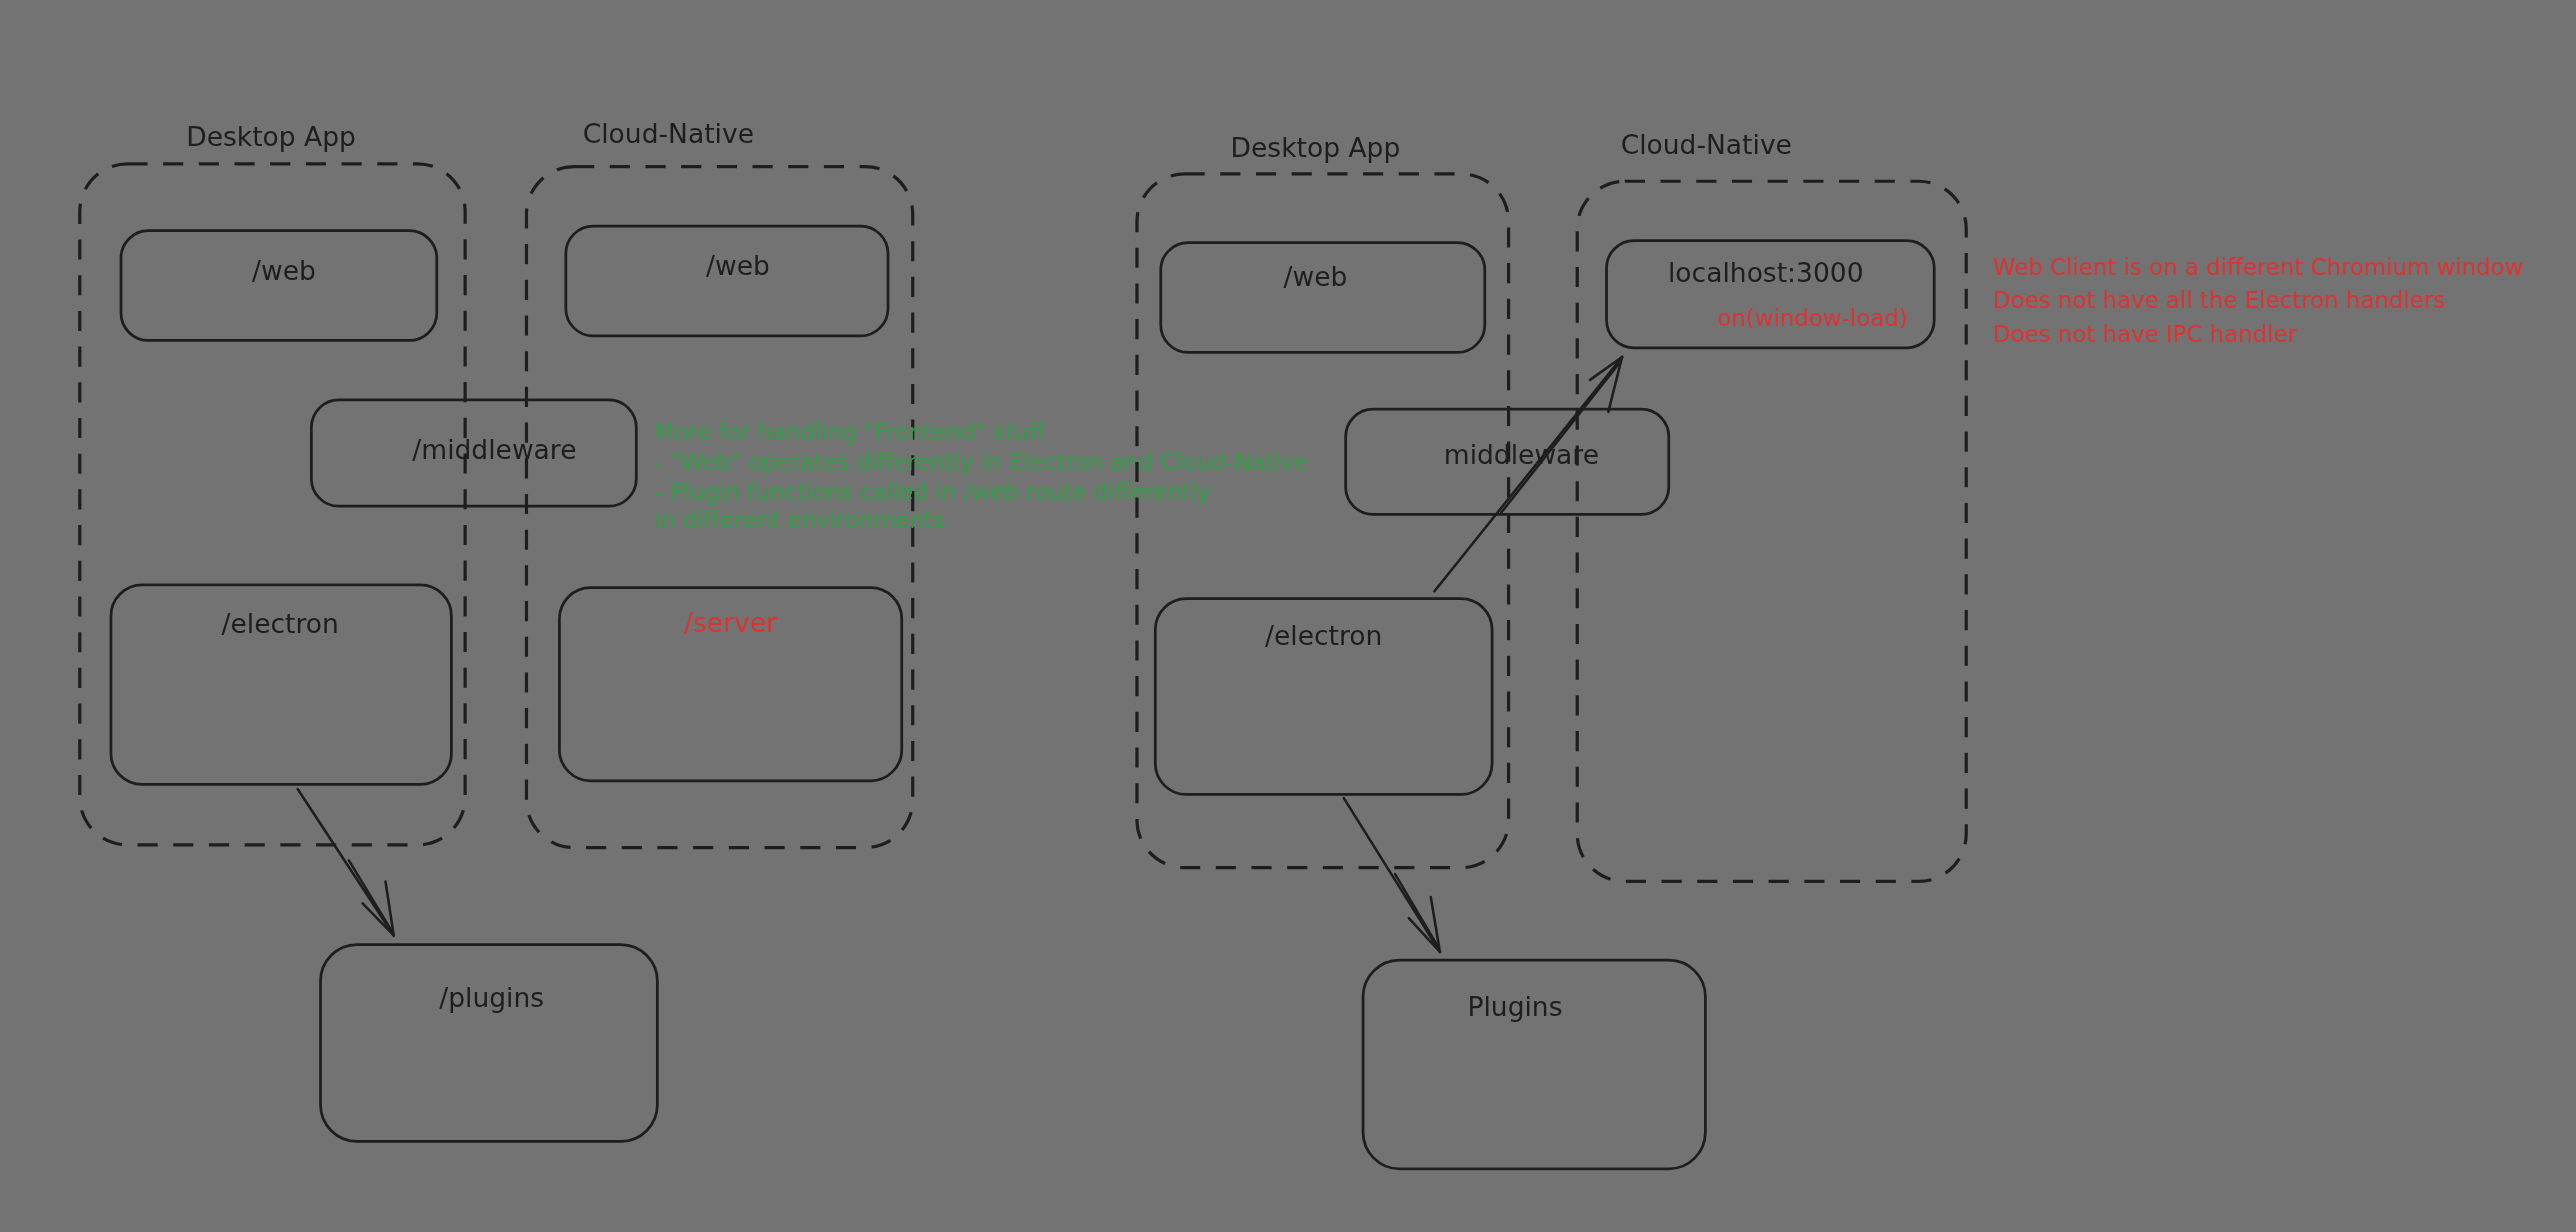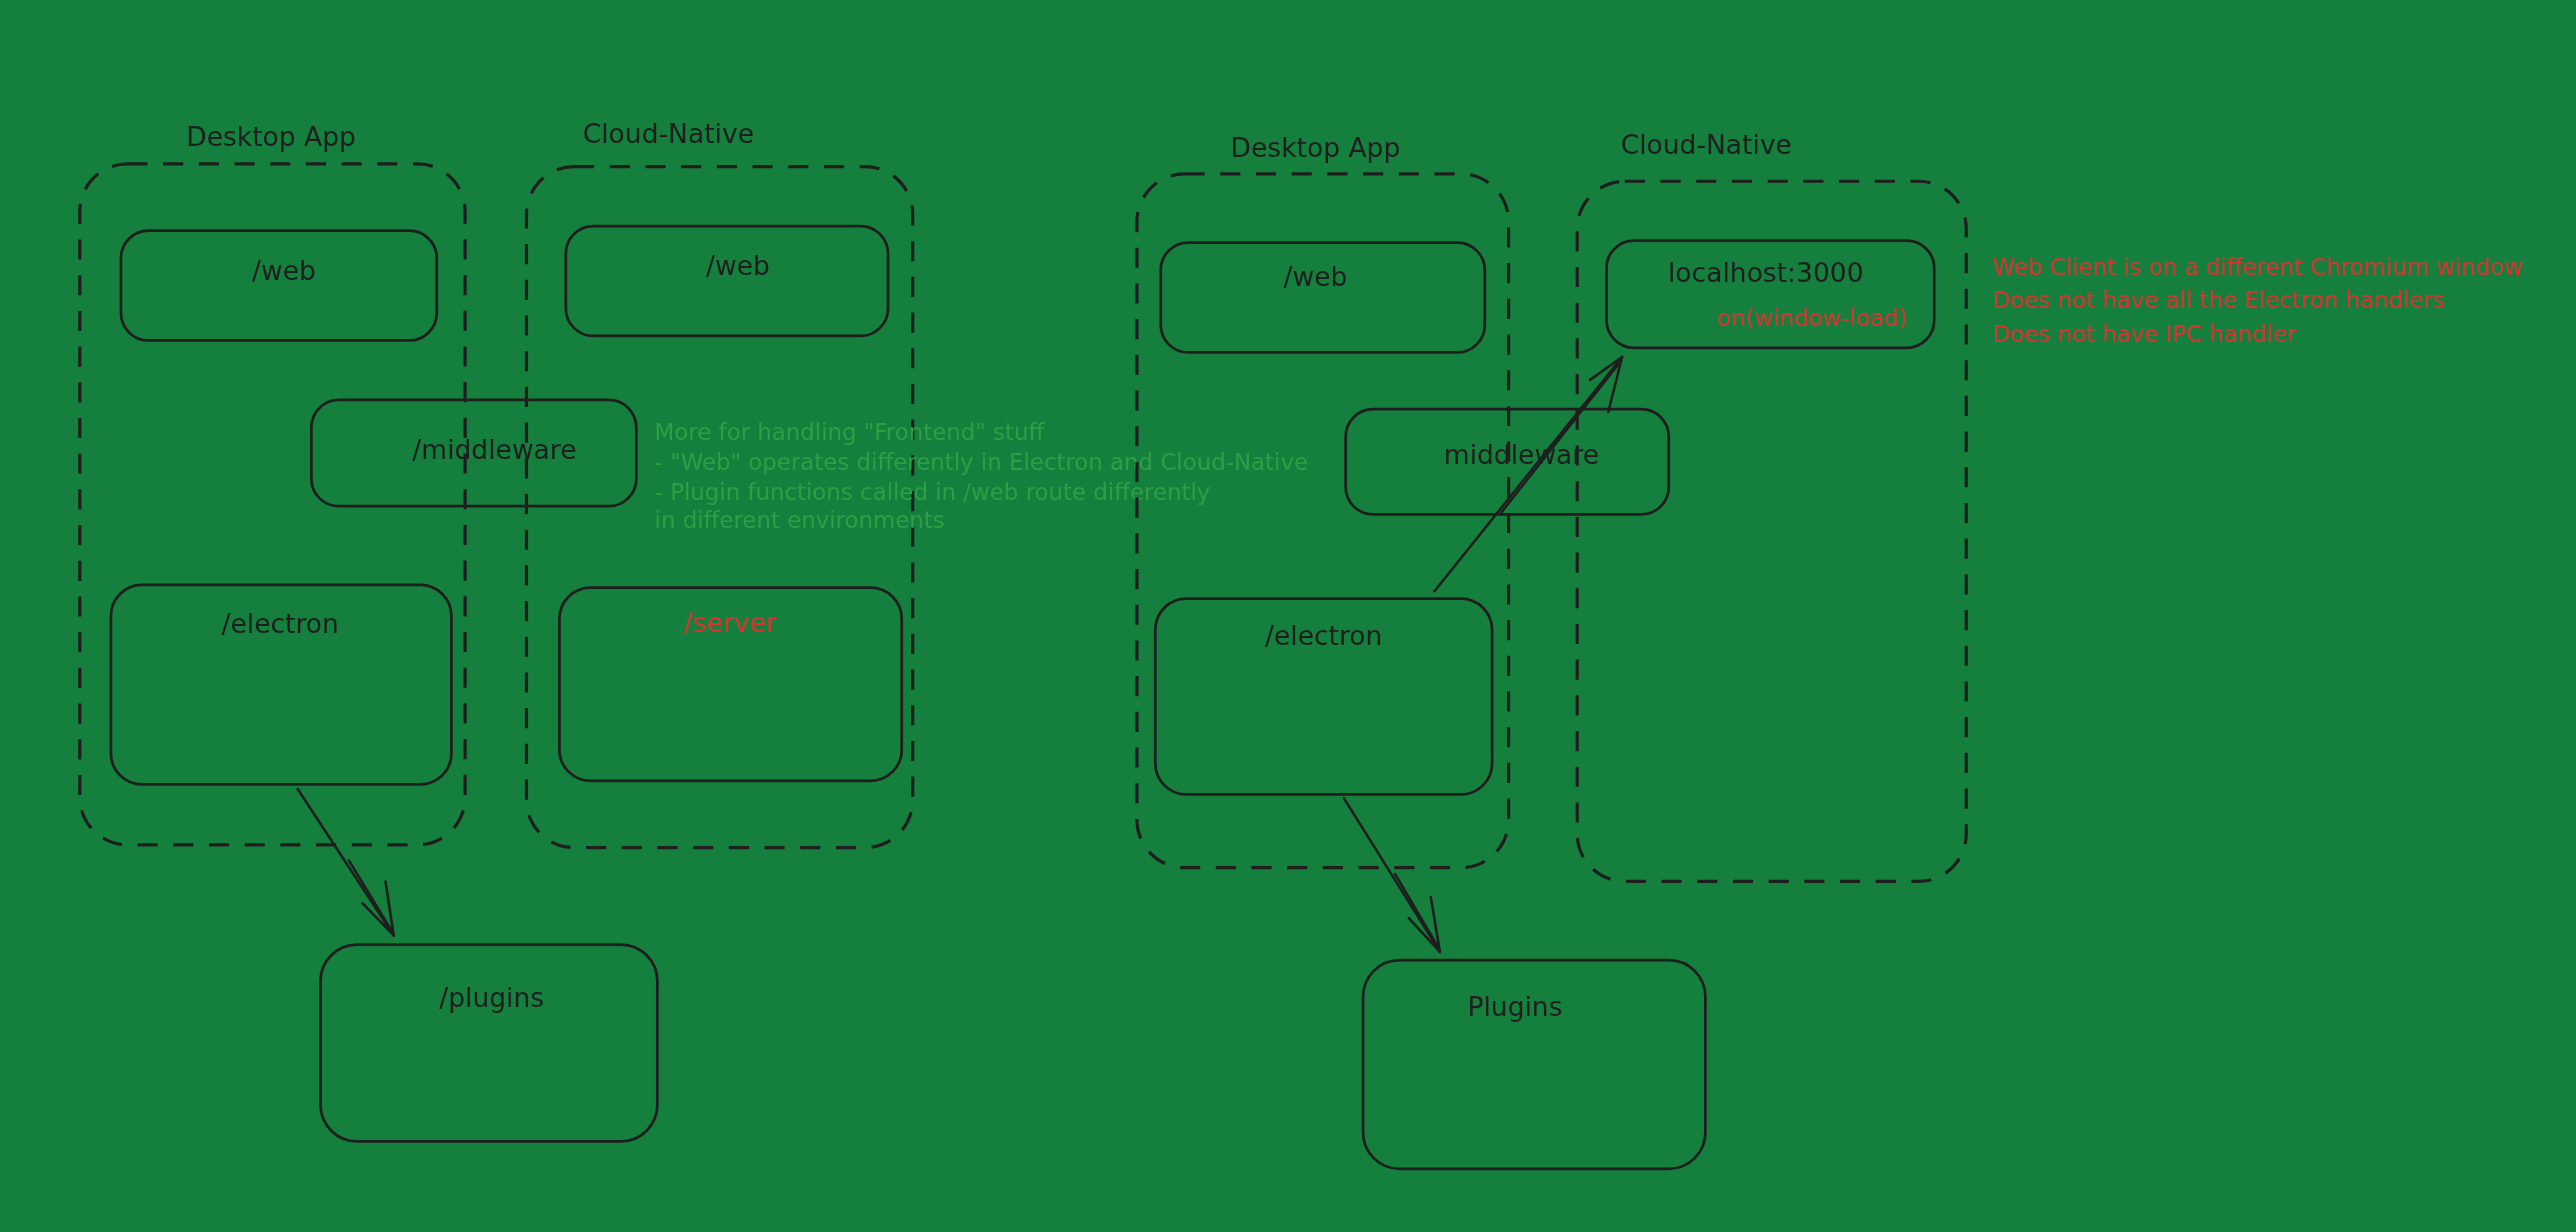--- a/index.html
+++ b/index.html
@@ -3,21 +3,21 @@
 <meta charset="utf-8">
 <style>
   html, body {
     margin: 0;
     padding: 0;
     background: #ffffff;
   }
   .canvas-wrap {
     width: 2576px;
     height: 1232px;
-    background: #15803d;
+    background: #737373;
   }
   svg {
     display: block;
   }
   .sketch-label {
     font-family: "DejaVu Sans", "Liberation Sans", sans-serif;
     font-size: 29px;
     fill: #1e1e1e;
   }
   .sketch-note {

